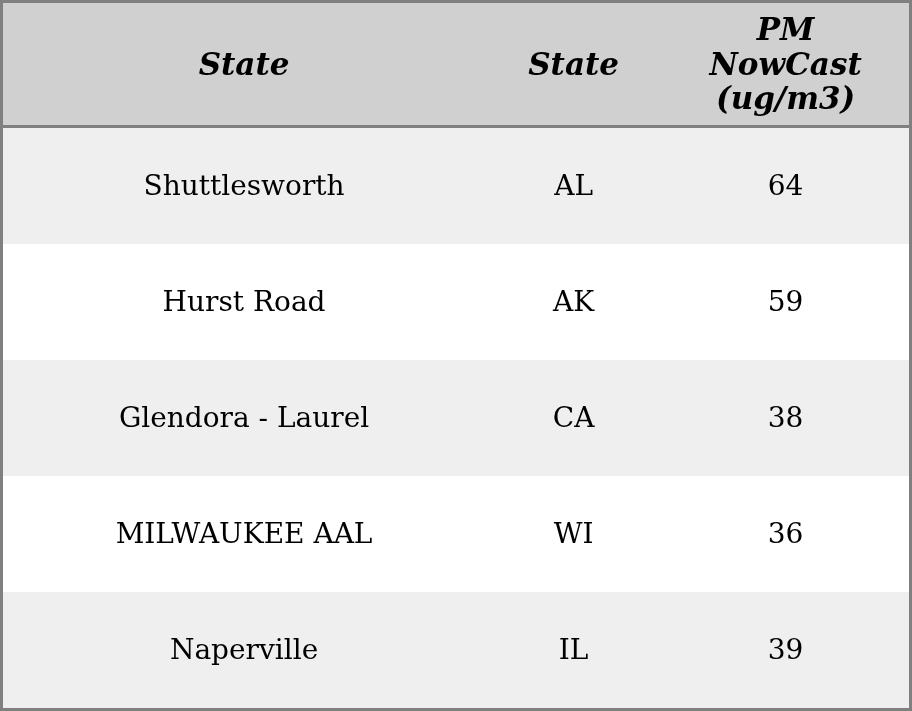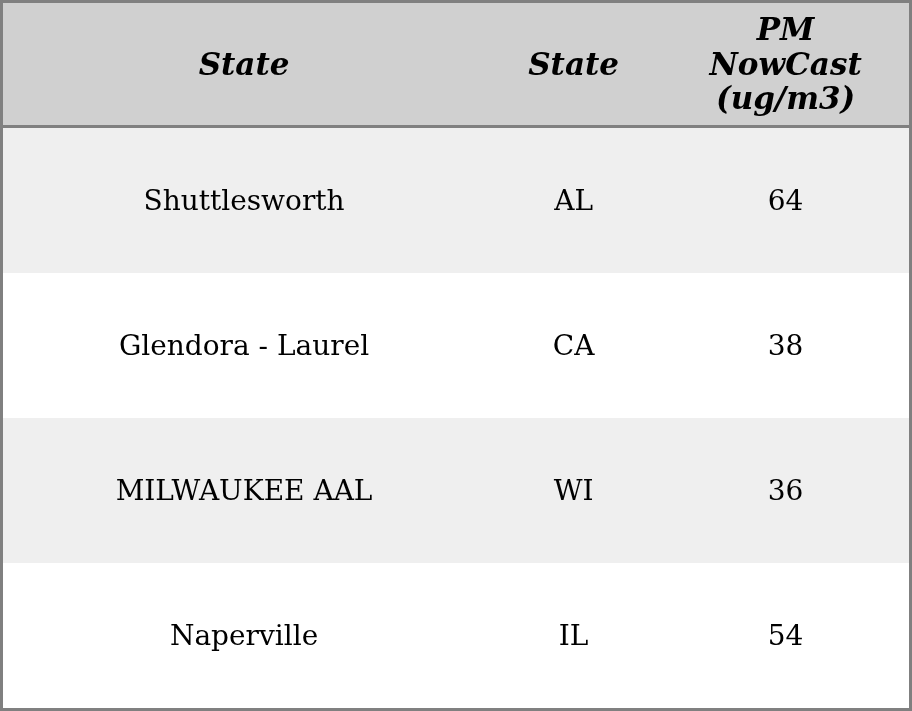--- a/index.html
+++ b/index.html
@@ -62,37 +62,42 @@
 (ug/m3)</th>
     </tr>
   </thead>
   <tbody>
   <tr>
     <td>Shuttlesworth</td>
     <td>AL</td>
     <td>64</td>
   </tr>
 
+  <tr>
+    <td>Hurst Road</td>
+    <td>AK</td>
+    <td>59</td>
+  </tr>
 
 
 
   <tr>
     <td>Glendora - Laurel</td>
     <td>CA</td>
     <td>38</td>
   </tr>
 
 
 
   <tr>
     <td>MILWAUKEE AAL</td>
     <td>WI</td>
     <td>36</td>
   </tr>
 
   <tr>
     <td>Naperville</td>
     <td>IL</td>
-    <td>54</td>
+    <td>39</td>
   </tr>
 
 </tbody>
 </table>
 
 </body></html>

